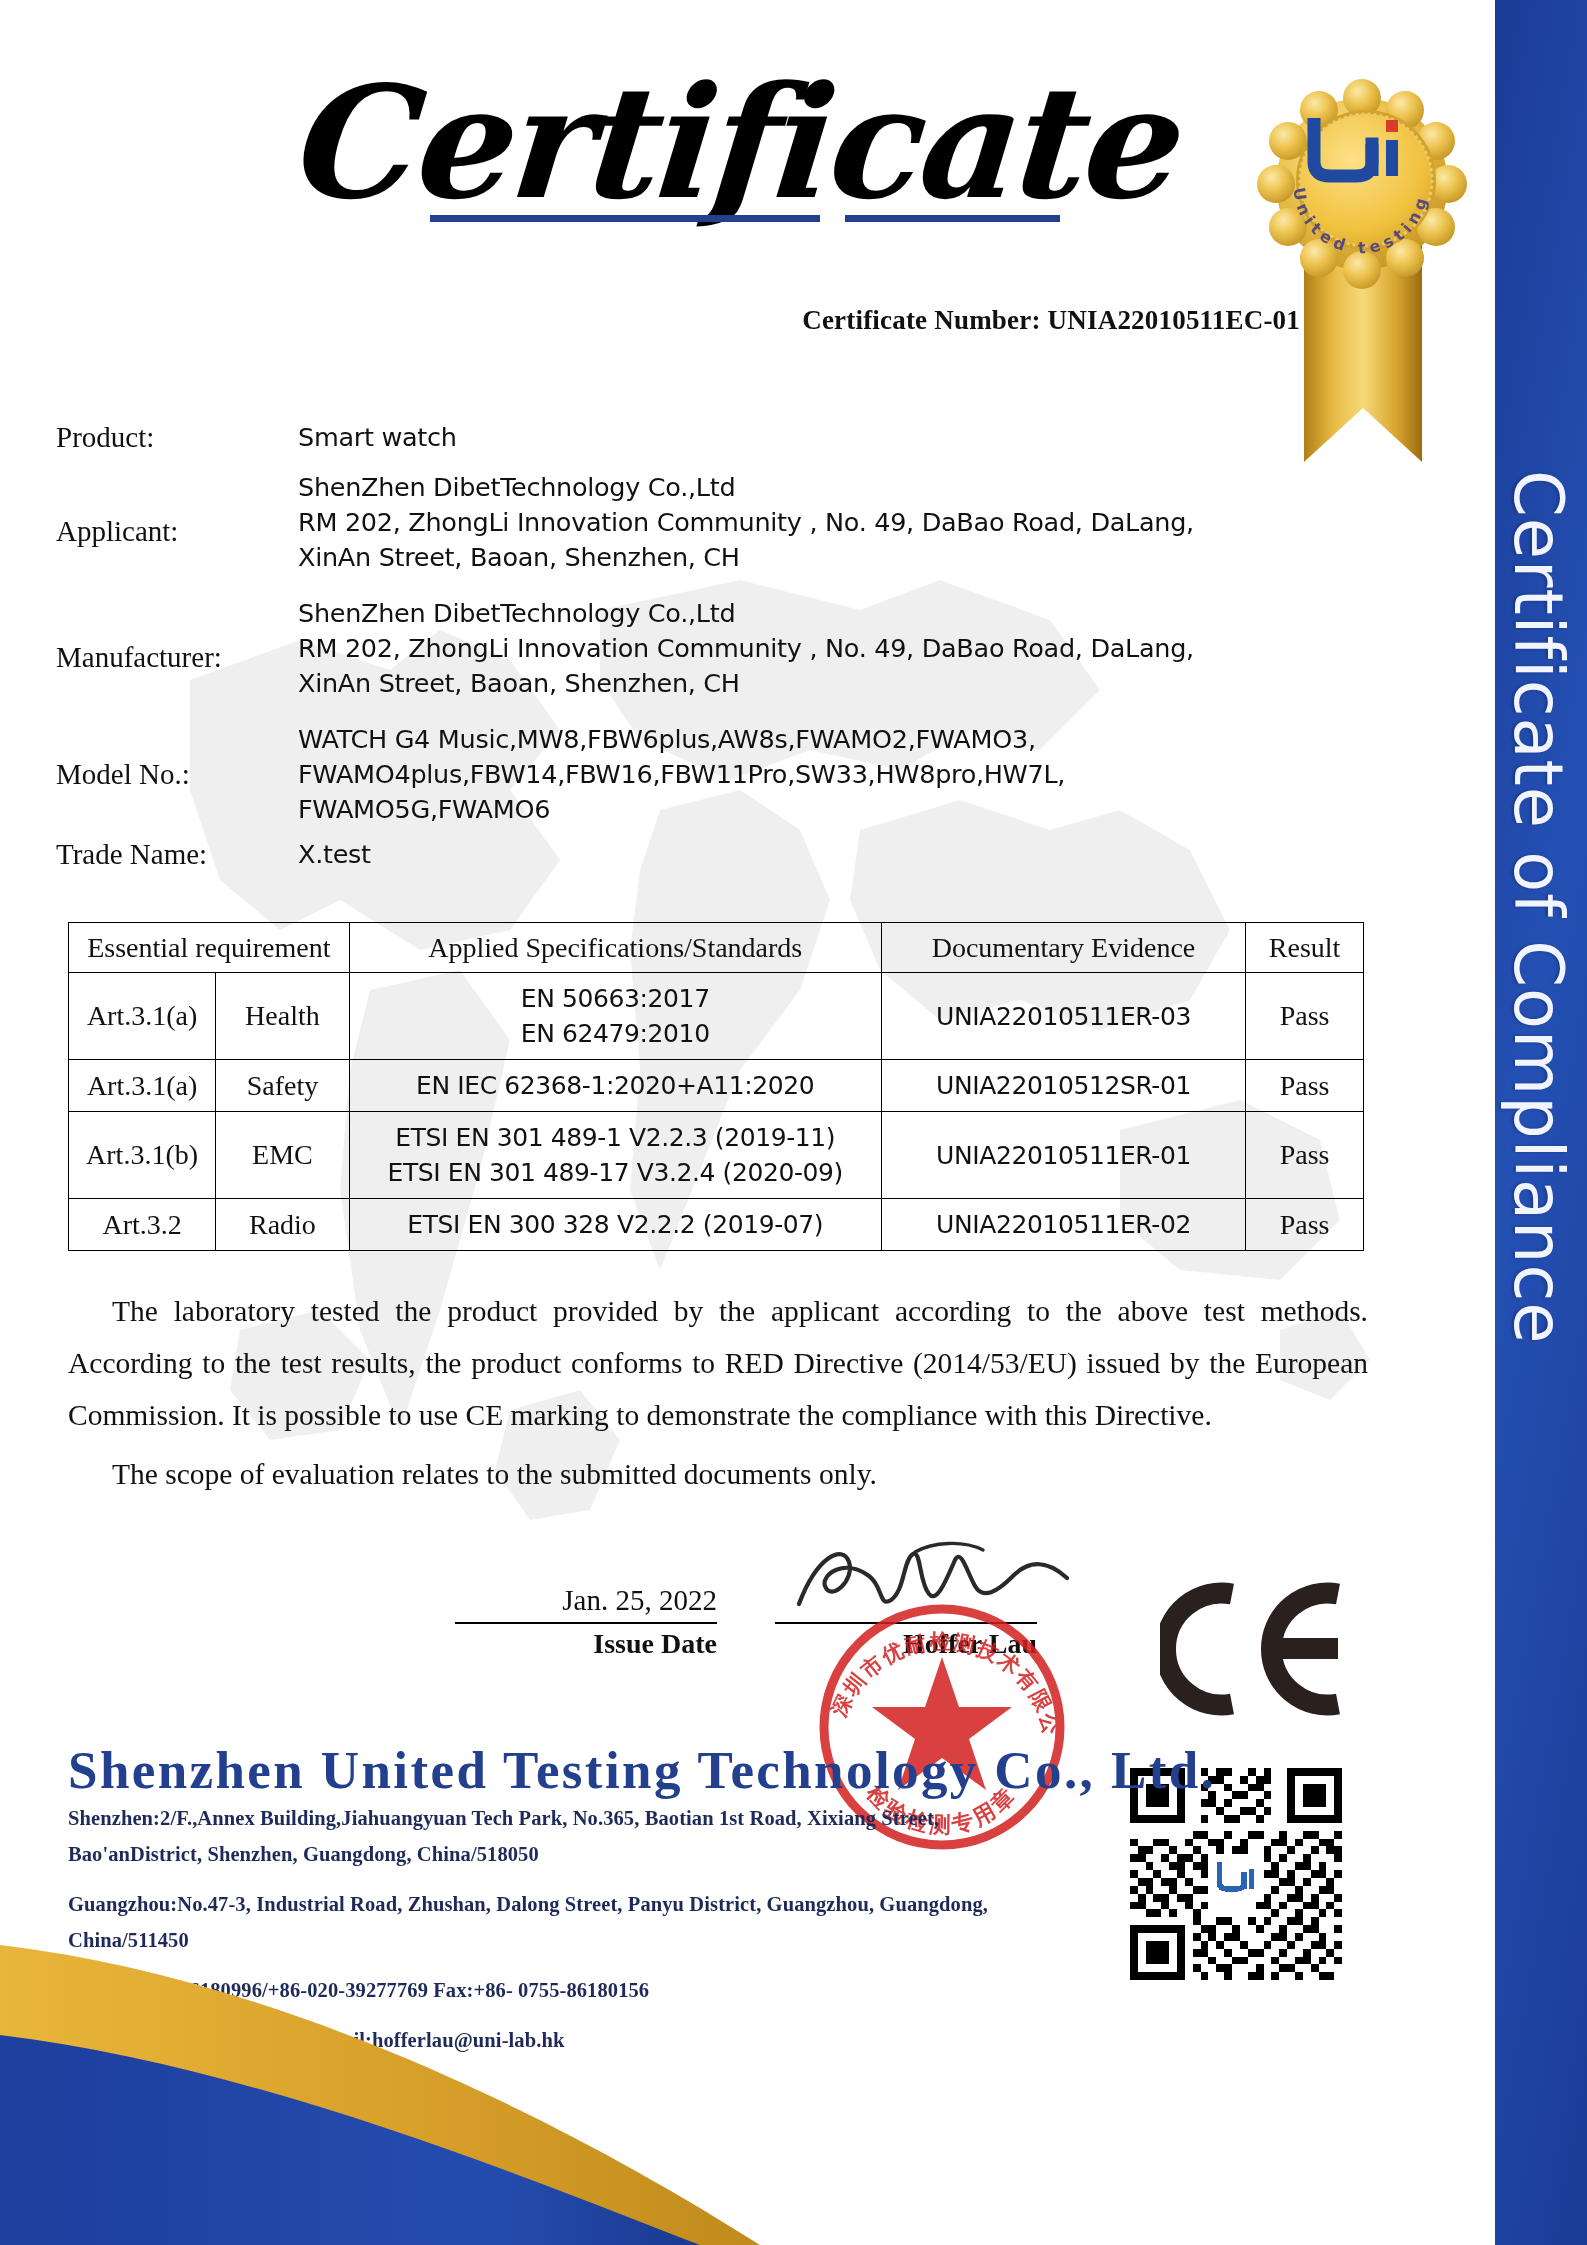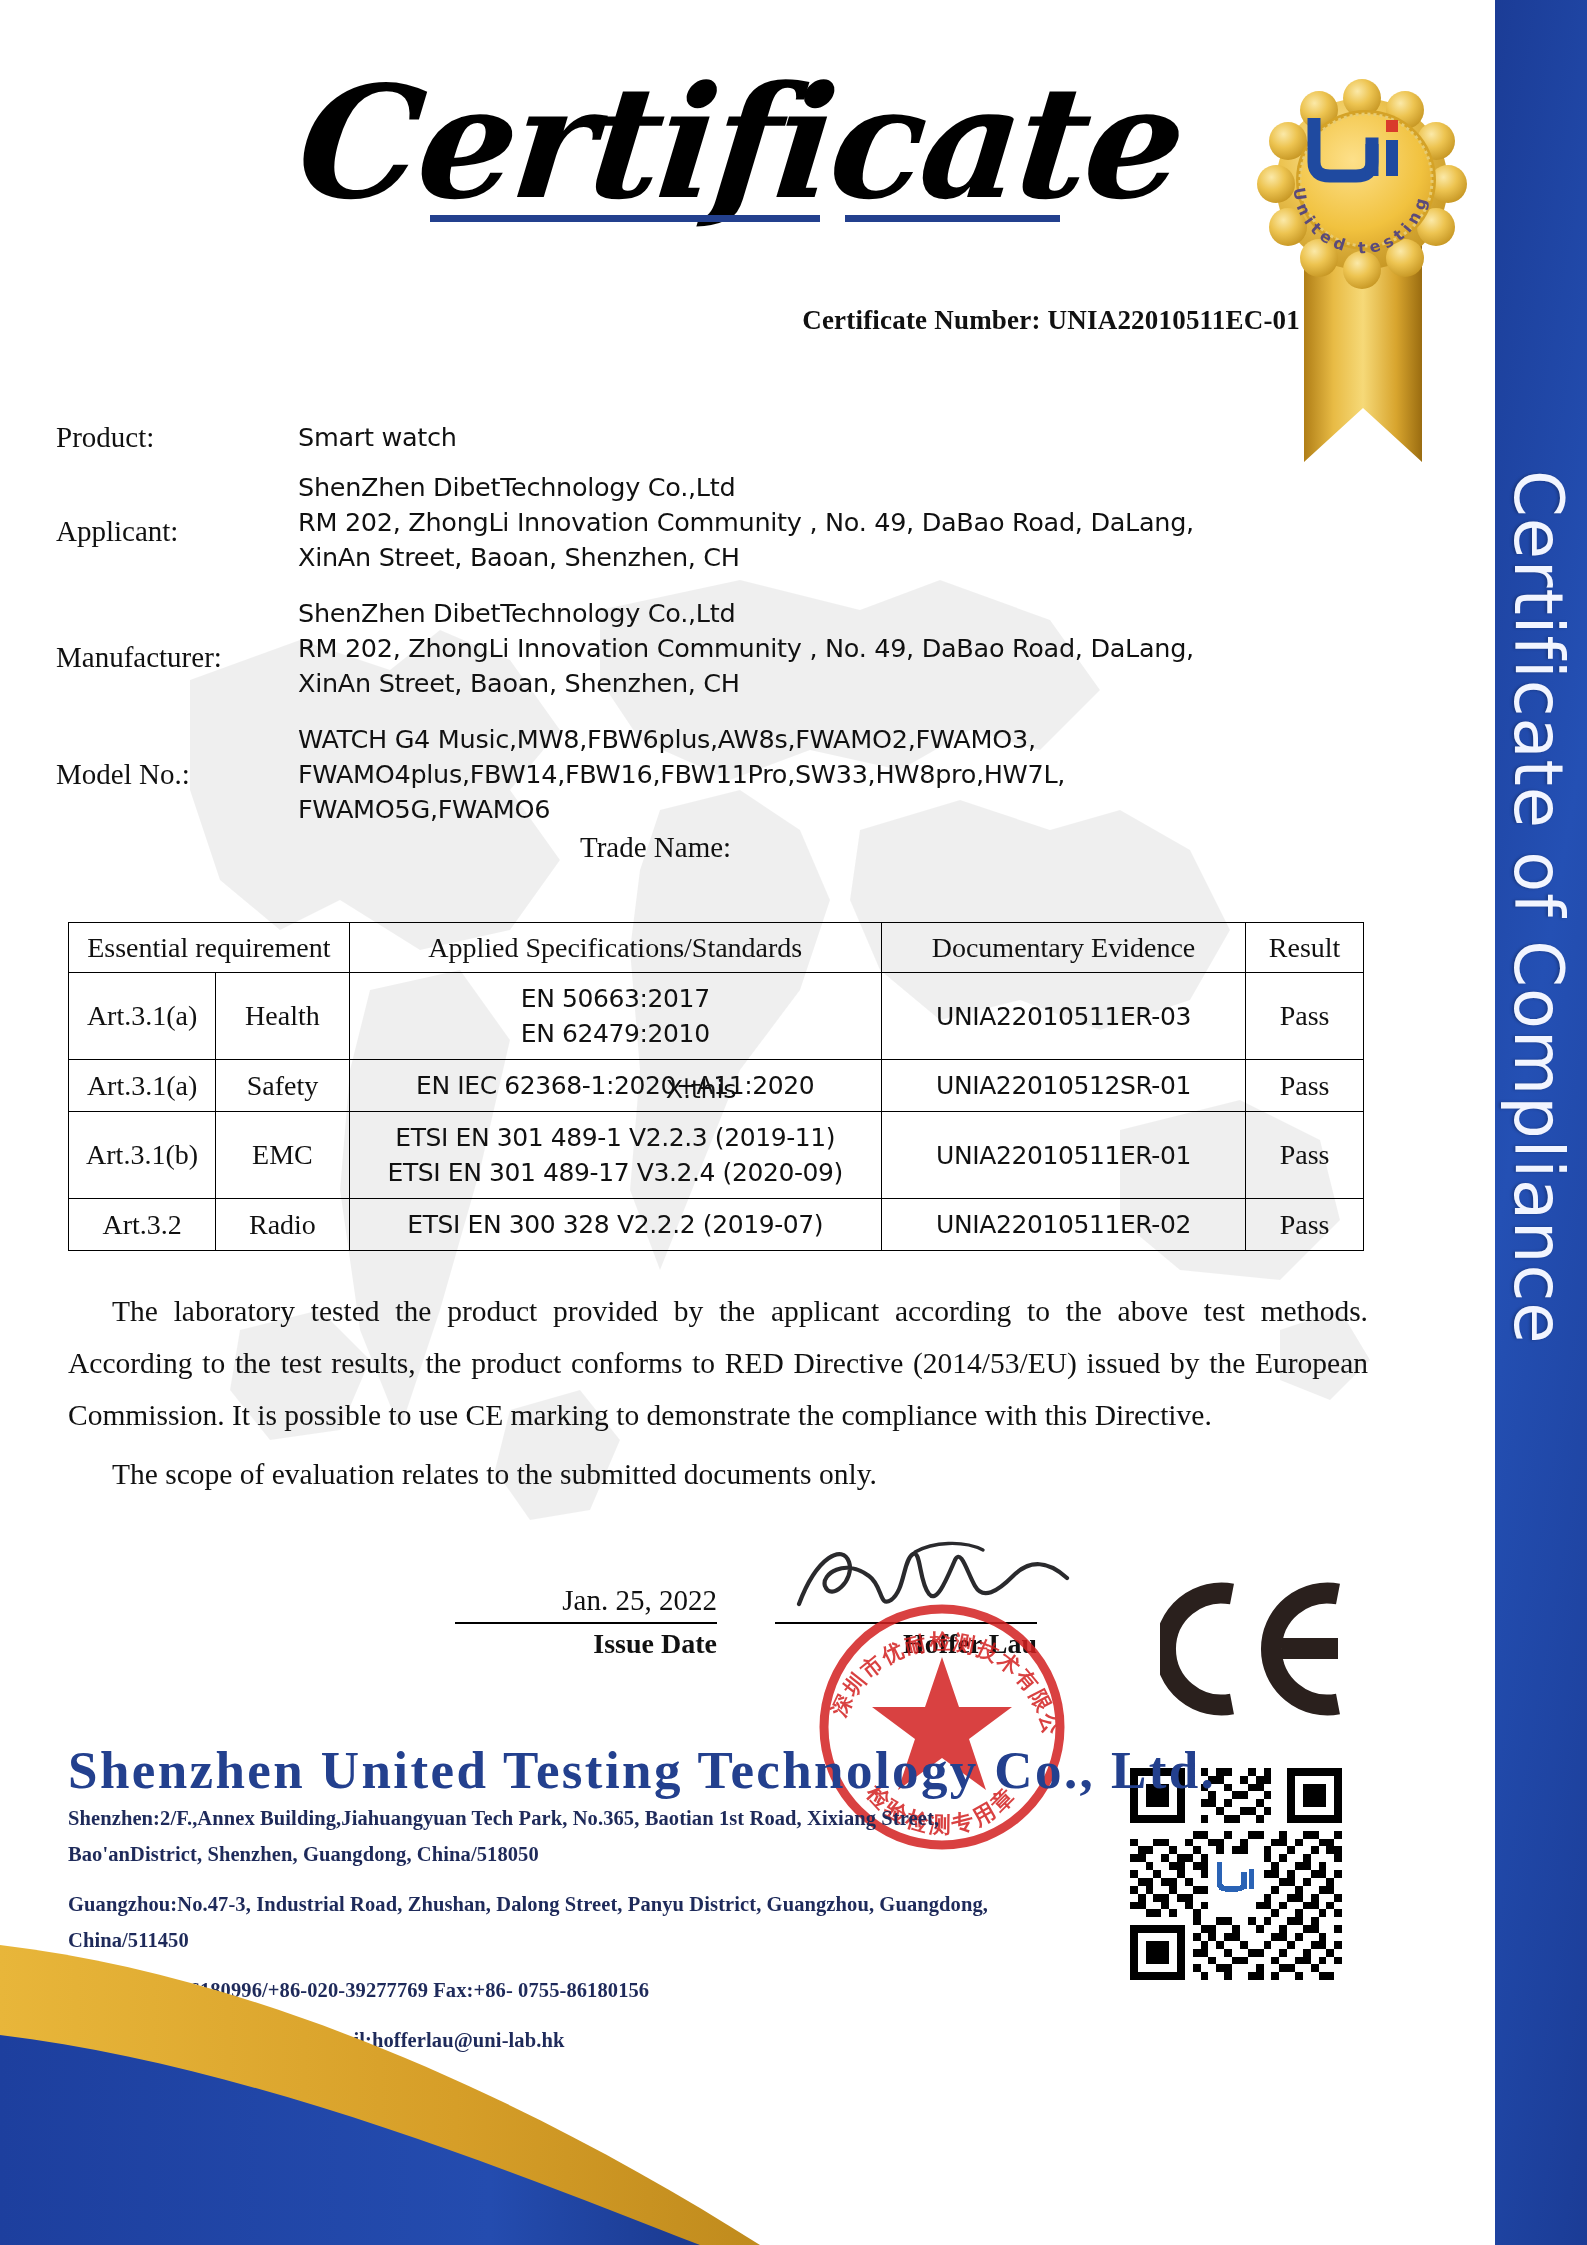--- a/index.html
+++ b/index.html
@@ -172,21 +172,21 @@
     font-size: 25.5px;
     color: #111;
     line-height: 35px;
     letter-spacing: -.3px;
   }
   .info-value .vline { display: block; }
   .row-product { height: 58px; align-items: center; }
   .row-applicant { height: 122px; }
   .row-manufacturer { height: 122px; }
   .row-model { height: 104px; }
-  .row-trade { height: 48px; align-items: center; flex-direction: column; }
+  .row-trade { height: 48px; align-items: center; }
   .lbl-mid { align-self: center; }
 
   
   .tbl {
     position: absolute;
     left: 68px;
     top: 922px;
     width: 1296px;
     border-collapse: collapse;
     font-family: "Liberation Serif", serif;
@@ -467,21 +467,21 @@
       <div class="info-label lbl-mid">Model No.:</div>
       <div class="info-value">
         <span class="vline">WATCH G4 Music,MW8,FBW6plus,AW8s,FWAMO2,FWAMO3,</span>
         <span class="vline">FWAMO4plus,FBW14,FBW16,FBW11Pro,SW33,HW8pro,HW7L,</span>
         <span class="vline">FWAMO5G,FWAMO6</span>
       </div>
     </div>
 
     <div class="info-row row-trade">
       <div class="info-label">Trade Name:</div>
-      <div class="info-value">X.this</div>
+      <div class="info-value">X.test</div>
     </div>
 
   </div>
 
   <table class="tbl">
     <thead>
       <tr>
         <th class="col-art" colspan="2">Essential requirement</th>
         <th class="col-std">Applied Specifications/Standards</th>
         <th class="col-evi">Documentary Evidence</th>

